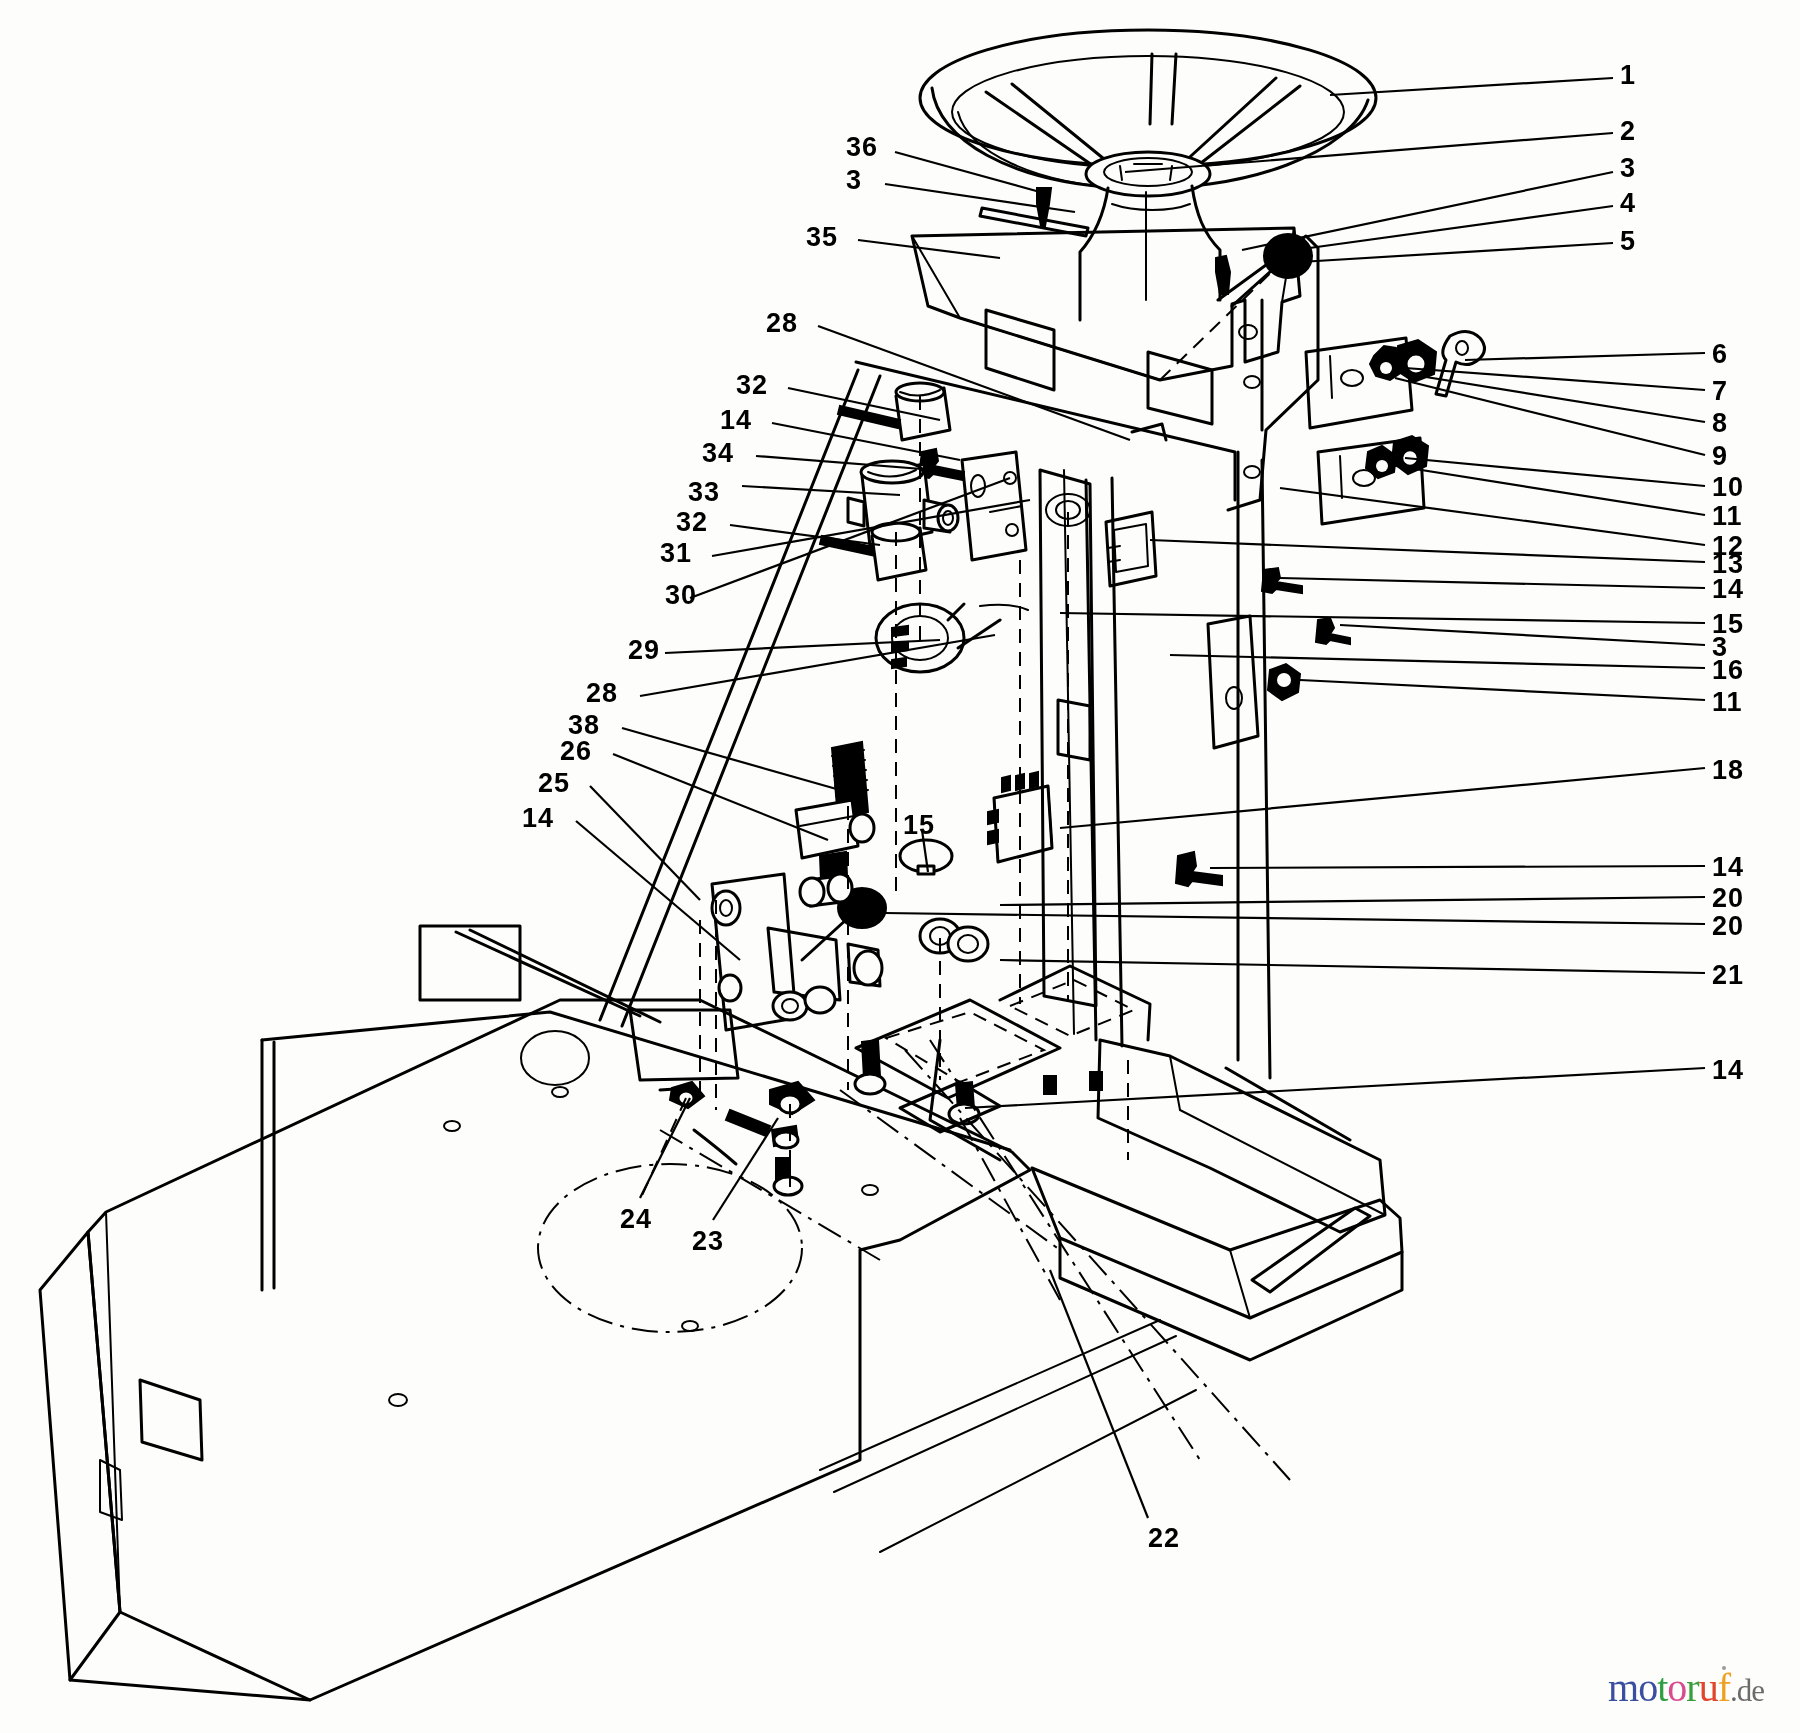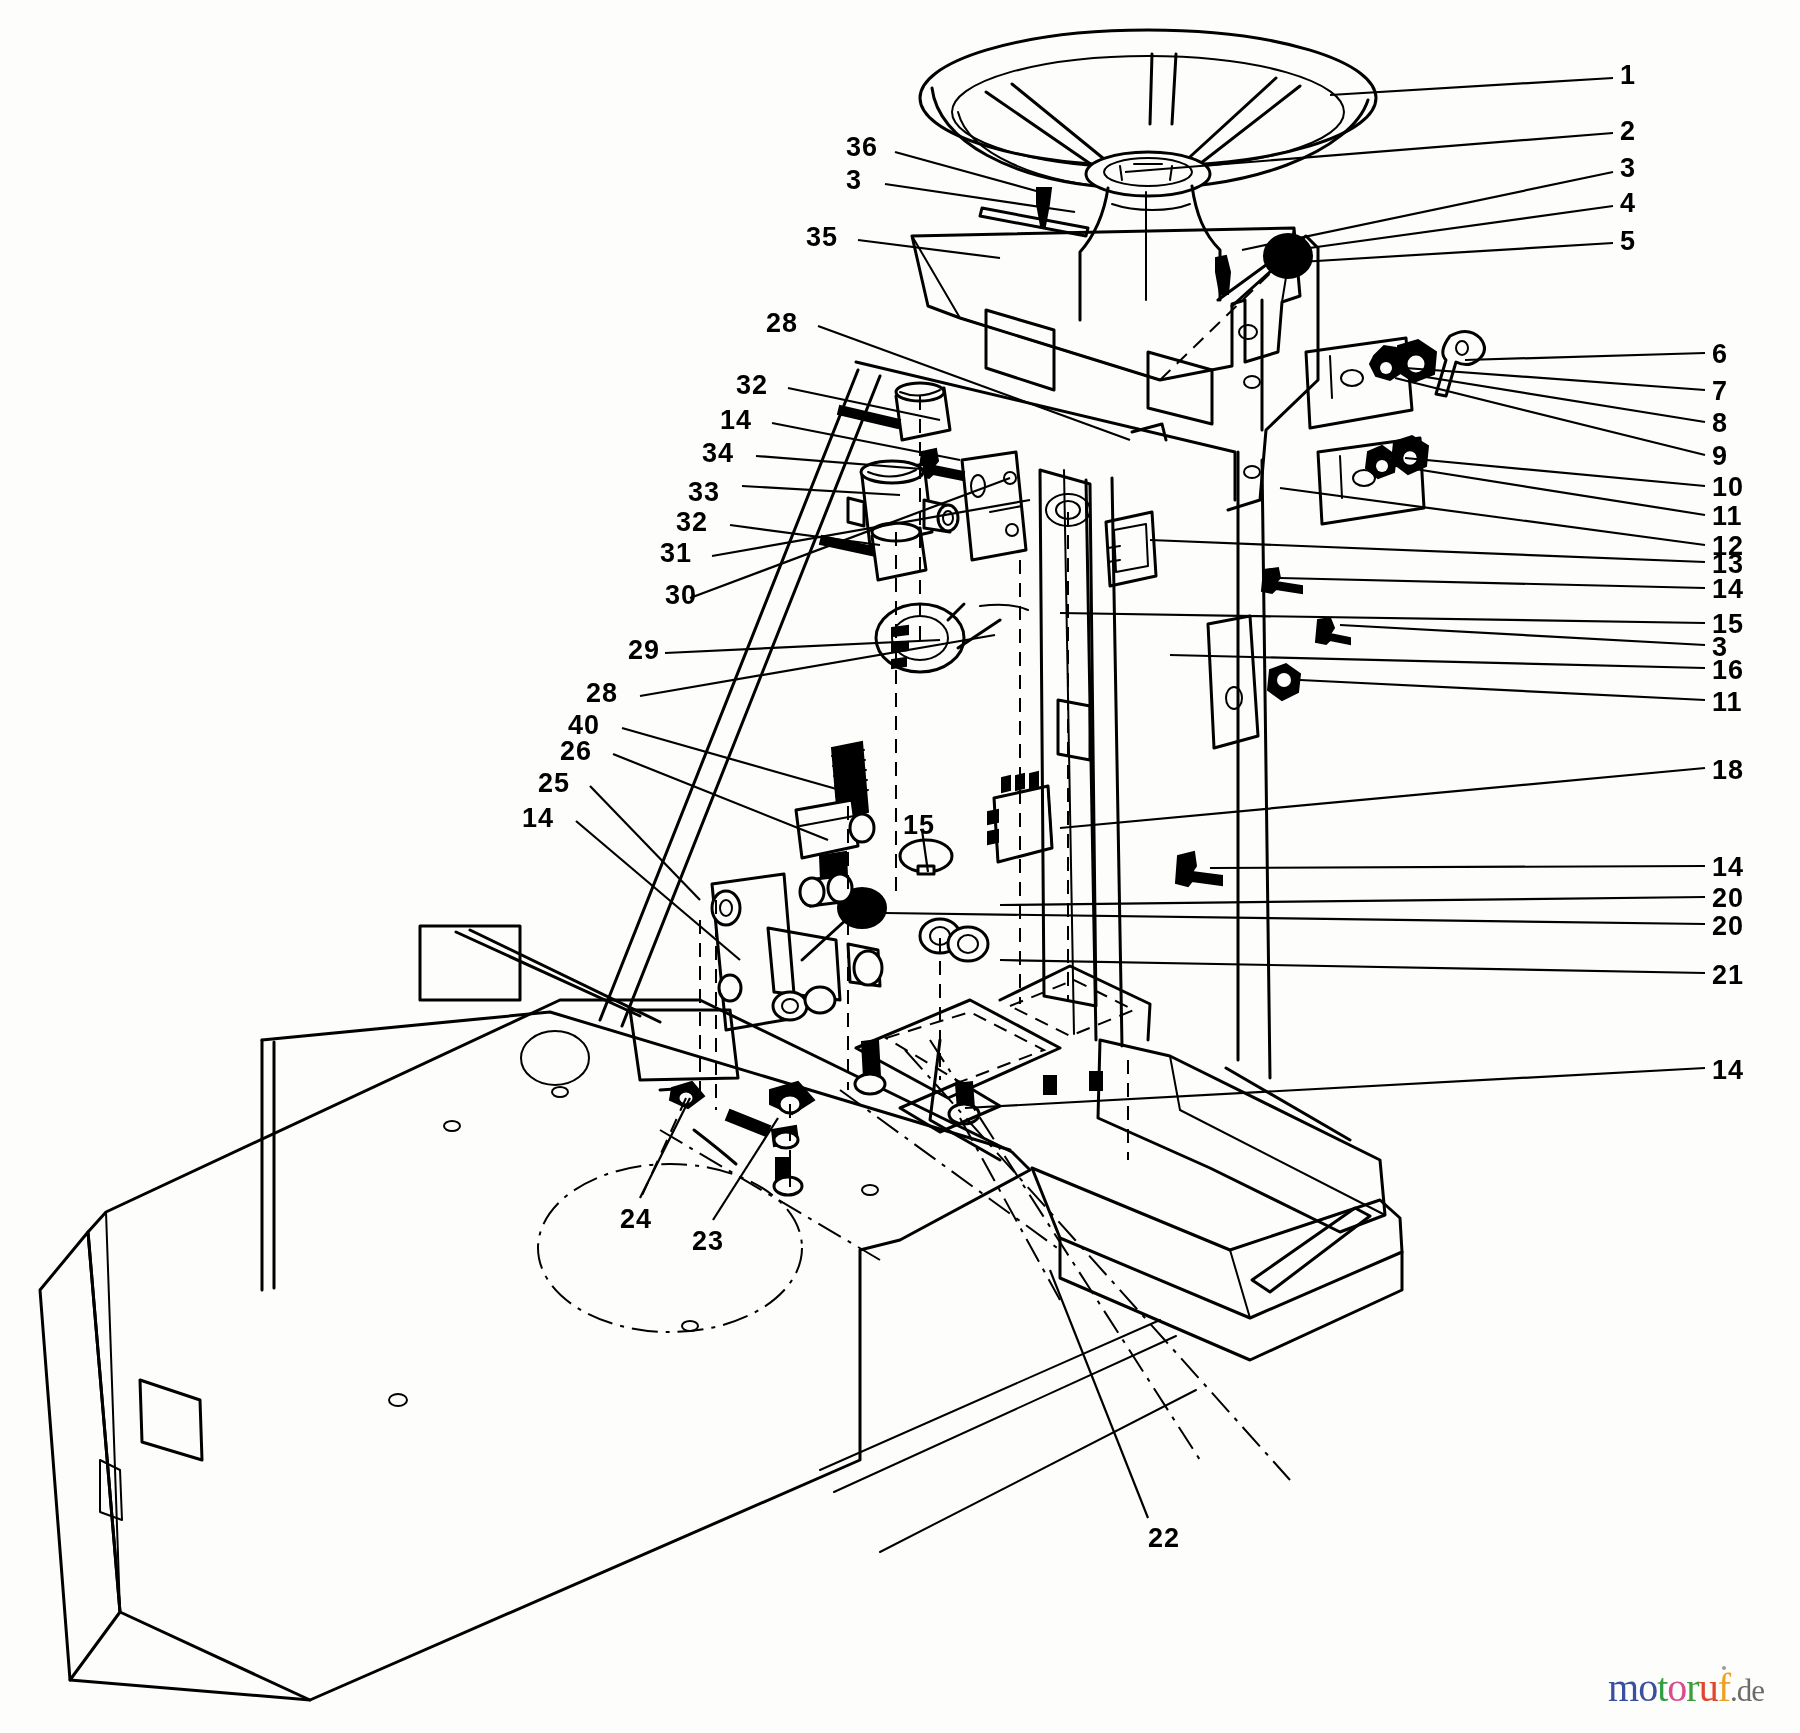--- a/index.html
+++ b/index.html
@@ -391,21 +391,21 @@
       <div class="callout" style="left: 766px; top: 310px;">28</div>
       <div class="callout" style="left: 736px; top: 372px;">32</div>
       <div class="callout" style="left: 720px; top: 407px;">14</div>
       <div class="callout" style="left: 702px; top: 440px;">34</div>
       <div class="callout" style="left: 688px; top: 470px; margin-top: 9px;">33</div>
       <div class="callout" style="left: 676px; top: 509px;">32</div>
       <div class="callout" style="left: 660px; top: 540px;">31</div>
       <div class="callout" style="left: 636px; top: 582px; margin-left: 29px;">30</div>
       <div class="callout" style="left: 612px; top: 637px; margin-left: 16px;">29</div>
       <div class="callout" style="left: 586px; top: 680px;">28</div>
-      <div class="callout" style="left: 568px; top: 712px;">40</div>
+      <div class="callout" style="left: 568px; top: 712px;">38</div>
       <div class="callout" style="left: 560px; top: 738px;">26</div>
       <div class="callout" style="left: 538px; top: 770px;">25</div>
       <div class="callout" style="left: 522px; top: 805px;">14</div>
       <div class="callout" style="left: 903px; top: 812px;">15</div>
       <div class="callout" style="left: 620px; top: 1206px;">24</div>
       <div class="callout" style="left: 692px; top: 1228px;">23</div>
       <div class="callout" style="left: 1148px; top: 1525px;">22</div>
     </div>
 
   <div id="wm"><span class="l" style="color: rgb(59, 79, 160);">m</span><span class="l" style="color: rgb(59, 79, 160);">o</span><span class="l" style="color: rgb(47, 158, 68);">t</span><span class="l" style="color: rgb(217, 75, 143);">o</span><span class="l" style="color: rgb(58, 158, 58);">r</span><span class="l" style="color: rgb(224, 70, 46);">u</span><span class="l" style="color: rgb(240, 160, 32);">f</span><span class="de" style="color: rgb(107, 107, 107);">.de</span><span class="dot"></span></div>

